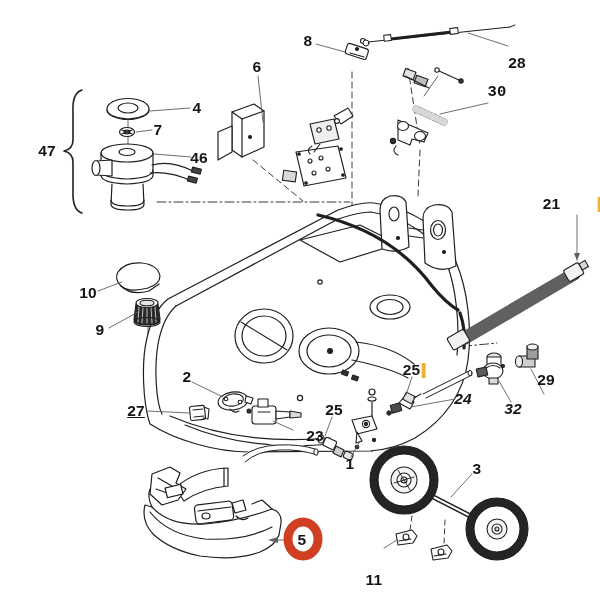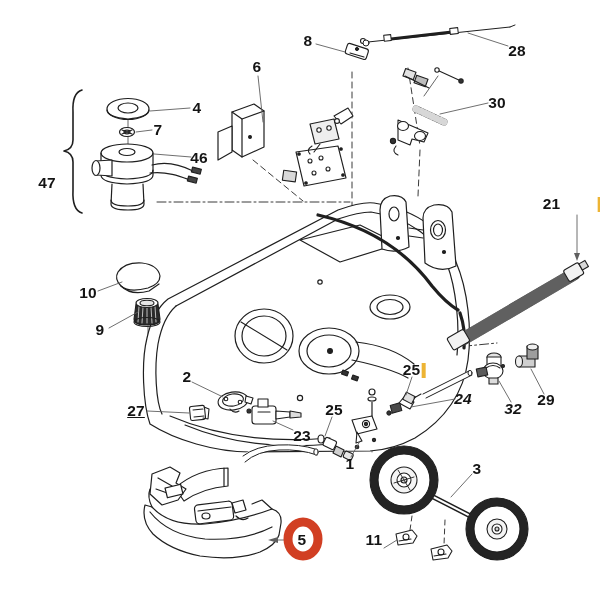--- a/index.html
+++ b/index.html
@@ -343,42 +343,42 @@
     <line x1="384" y1="548" x2="397" y2="540"></line>
     <line x1="287" y1="540" x2="272" y2="540"></line>
     <polygon points="574,253 580,253 577,261" fill="#5f5f5f" stroke="none"></polygon>
     <polygon points="278,537 278,543 268,540" fill="#5f5f5f" stroke="none"></polygon>
   </g>
 
   <ellipse id="hl-ring" cx="303" cy="539" rx="15" ry="17" stroke-width="9" fill="none" stroke="#d13f23"></ellipse>
 </svg>
 
 <div id="label-layer">
-      <div class="part-label" style="left: 47px; top: 151px; margin-top: 32px;">
+      <div class="part-label" style="left: 47px; top: 151px;">
         <span>47</span>
       </div>
       <div class="part-label" style="left: 197px; top: 108px;">
         <span>4</span>
       </div>
       <div class="part-label" style="left: 158px; top: 130px;">
         <span>7</span>
       </div>
       <div class="part-label" style="left: 199px; top: 158px;">
         <span>46</span>
       </div>
       <div class="part-label" style="left: 257px; top: 67px;">
         <span>6</span>
       </div>
       <div class="part-label" style="left: 308px; top: 41px;">
         <span>8</span>
       </div>
-      <div class="part-label" style="left: 517px; top: 51px;">
+      <div class="part-label" style="left: 517px; top: 63px;">
         <span>28</span>
       </div>
-      <div class="part-label" style="left: 497px; top: 103px;">
+      <div class="part-label" style="left: 497px; top: 92px; font-family: Liberation Mono, monospace;">
         <span>30</span>
       </div>
       <div class="part-label" style="left: 572px; top: 204px; gap: 36px;">
         <span>21</span>
         <span class="ybar" style="background: rgb(237, 180, 52);"></span>
       </div>
       <div class="part-label" style="left: 88px; top: 293px;">
         <span>10</span>
       </div>
       <div class="part-label" style="left: 100px; top: 330px;">
@@ -393,35 +393,35 @@
       <div class="part-label" style="left: 334px; top: 410px;">
         <span>25</span>
       </div>
       <div class="part-label" style="left: 414px; top: 370px;">
         <span>25</span>
         <span class="ybar" style="background: rgb(237, 180, 52);"></span>
       </div>
       <div class="part-label" style="left: 463px; top: 399px; font-style: italic;">
         <span>24</span>
       </div>
-      <div class="part-label" style="left: 302px; top: 436px;">
+      <div class="part-label" style="left: 315px; top: 436px;">
         <span>23</span>
       </div>
       <div class="part-label" style="left: 350px; top: 464px;">
         <span>1</span>
       </div>
       <div class="part-label" style="left: 513px; top: 409px; font-style: italic;">
         <span>32</span>
       </div>
-      <div class="part-label" style="left: 546px; top: 400px; align-items: flex-end;">
+      <div class="part-label" style="left: 546px; top: 380px; align-items: flex-end;">
         <span>29</span>
       </div>
       <div class="part-label" style="left: 477px; top: 469px;">
         <span>3</span>
       </div>
-      <div class="part-label" style="left: 374px; top: 540px;">
+      <div class="part-label" style="left: 374px; top: 580px;">
         <span>11</span>
       </div>
       <div class="part-label" style="left: 302px; top: 540px;">
         <span>5</span>
       </div>
     </div>
 </div>
 
 </body></html>

